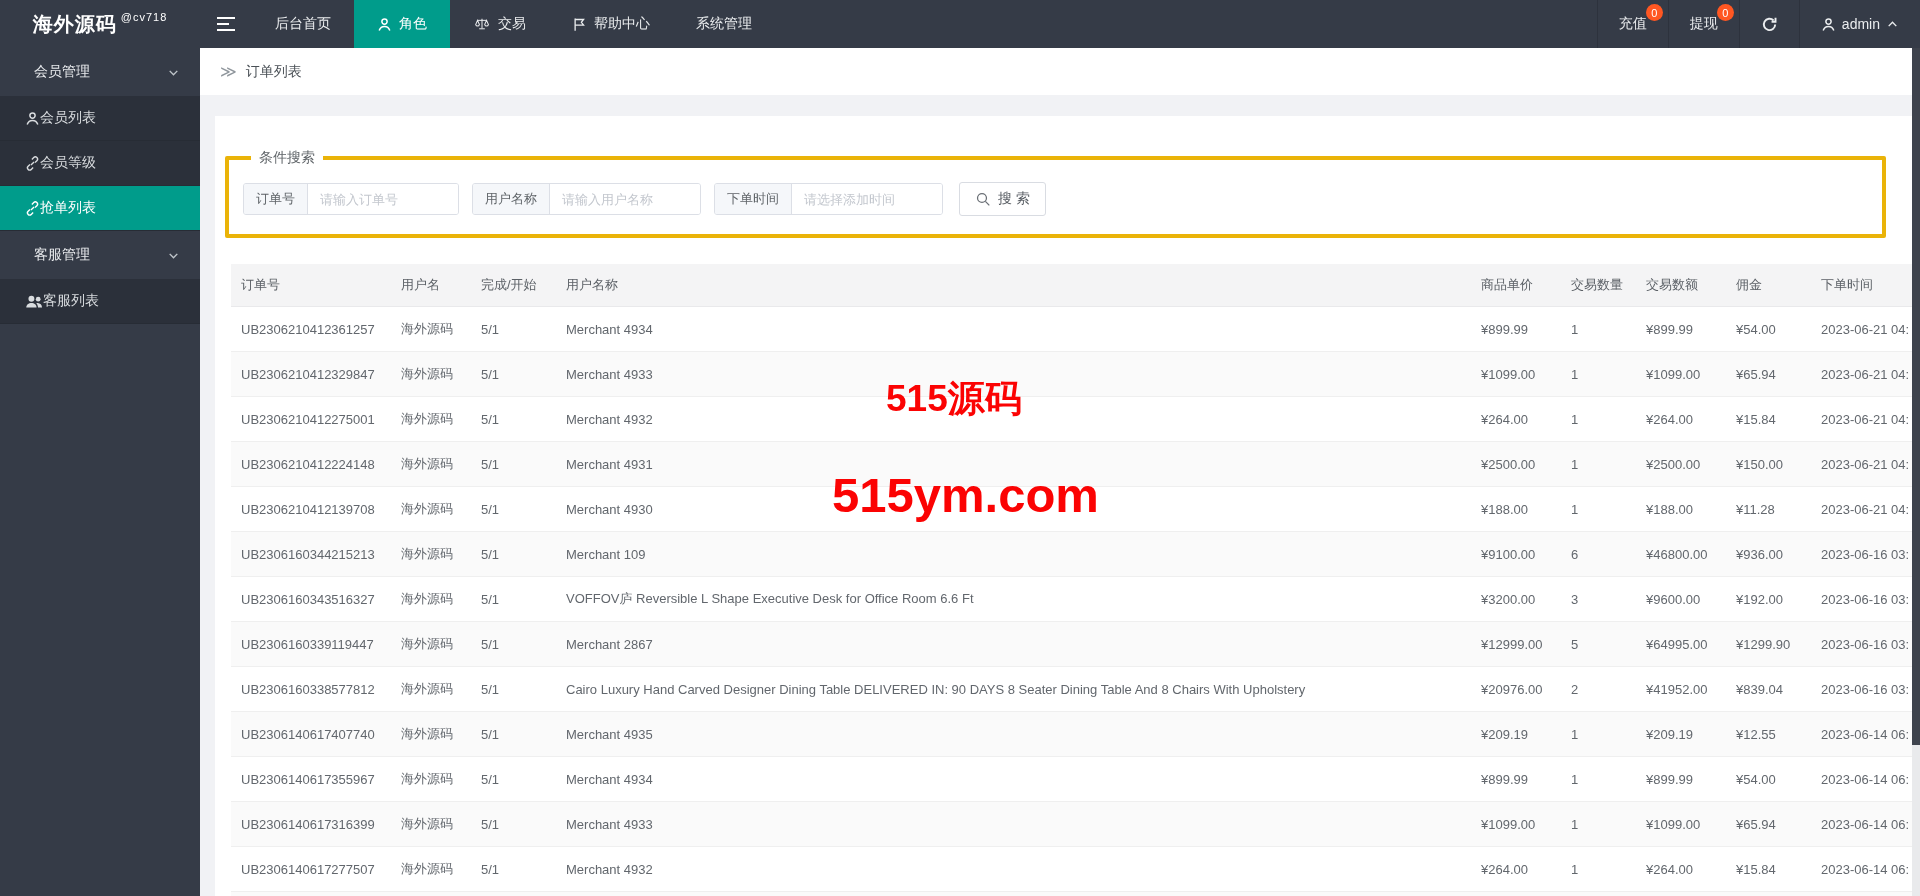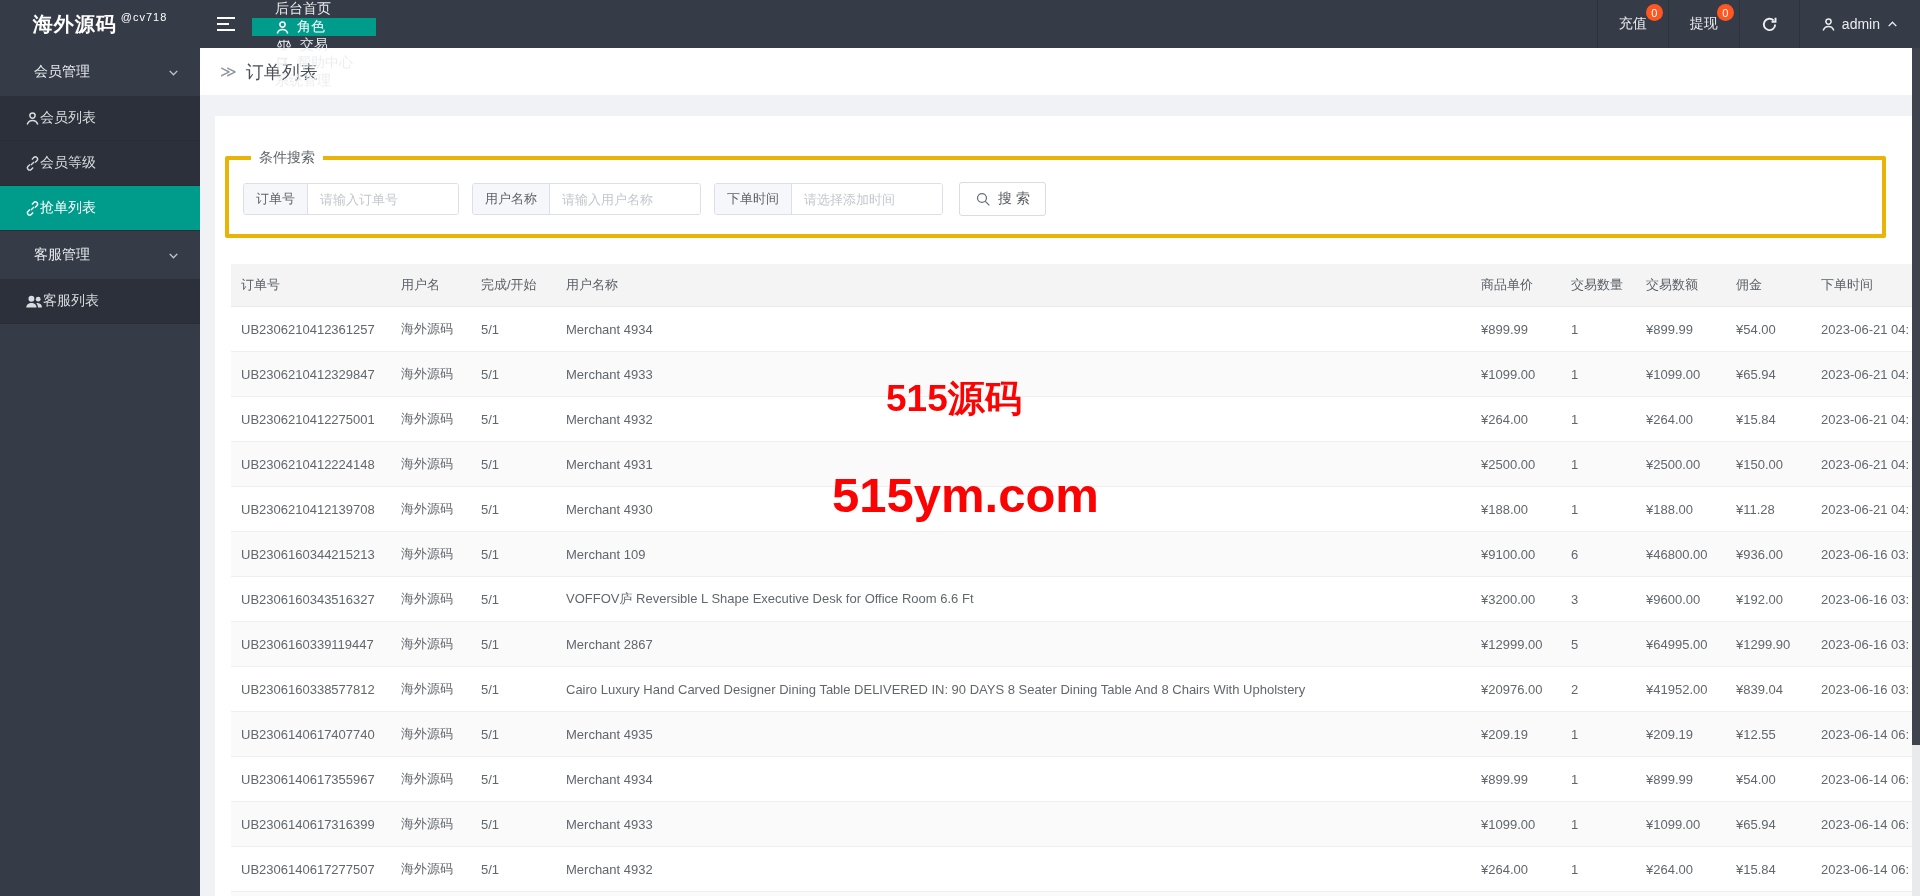--- a/index.html
+++ b/index.html
@@ -7,21 +7,21 @@
     font-family:"Liberation Sans","DejaVu Sans",sans-serif; background:#f1f2f5; }
   body { position:relative; }
 
   
   .topbar { position:absolute; top:0; left:0; width:1920px; height:48px;
     background:#353b47; display:flex; align-items:stretch; z-index:30; }
   .logo { width:200px; display:flex; align-items:center; justify-content:center;
     color:#fff; font-size:20px; font-weight:bold; letter-spacing:1px; cursor:pointer; }
   .logo sup { font-size:11px; font-weight:normal; margin-left:4px; position:relative; top:-7px; }
   .hamburger { width:52px; display:flex; align-items:center; justify-content:center; cursor:pointer; color:#fff; }
-  .topnav { display:flex;flex-direction:column; }
+  .topnav { display:flex; }
   .nav-item { display:flex; align-items:center; gap:7px; padding:0 23px;
     color:#ebedef; font-size:14px; cursor:pointer; }
   .nav-item.active { background:#009c8b; color:#fff;text-align:right; }
   .topbar-right { margin-left:auto; display:flex; }
   .tb-item { position:relative; display:flex; align-items:center; gap:6px; padding:0 21px;
     color:#ebedef; font-size:14px; border-left:1px solid #2d323d; cursor:pointer; }
   .badge { position:absolute; top:4px; right:5px; min-width:17px; height:17px; border-radius:9px;
     background:#ff5722; color:#fff; font-size:11px; display:flex; align-items:center;
     justify-content:center; padding:0 2px; }
 
@@ -33,21 +33,21 @@
   .side-group .chev { color:#bfc5ca; }
   .side-item { height:45px; display:flex; align-items:center; padding-left:25px;
     background:#2b303a; color:#d9dcdf; font-size:14px; cursor:pointer; border-bottom:1px solid #272c35; }
   .side-item.active { background:#009c8b; color:#fff; }
 
   
   .main { position:absolute; top:48px; left:200px; width:1720px; height:848px; }
   .breadcrumb-bar { height:47px; background:#fff; display:flex; align-items:center;
     padding-left:20px; gap:9px; }
   .crumb-icon { color:#8f969c; font-size:16px; }
-  .crumb-text { color:#4a5056; font-size:18px; }
+  .crumb-text { color:#4a5056; font-size:14px; }
   .panel { margin:21px 8px 0 15px; background:#fff; height:780px; padding-top:33px; overflow:hidden; }
 
   fieldset.search { margin:0 26px 8px 10px; border:4px solid #eab308; border-radius:2px;
     padding:15px 14px 18px 14px; }
   fieldset.search legend { font-size:14px; color:#5f6468; padding:0 8px; margin-left:8px; }
   .search-row { display:flex; align-items:center; }
   .input-group { display:flex; height:32px; border:1px solid #dcdfe6; border-radius:3px;
     margin-right:13px; background:#fff; overflow:hidden; }
   .ig-label { display:flex; align-items:center; padding:0 12px; background:#f5f7fa;
     border-right:1px solid #dcdfe6; font-size:13px; color:#5f6468; white-space:nowrap; }

